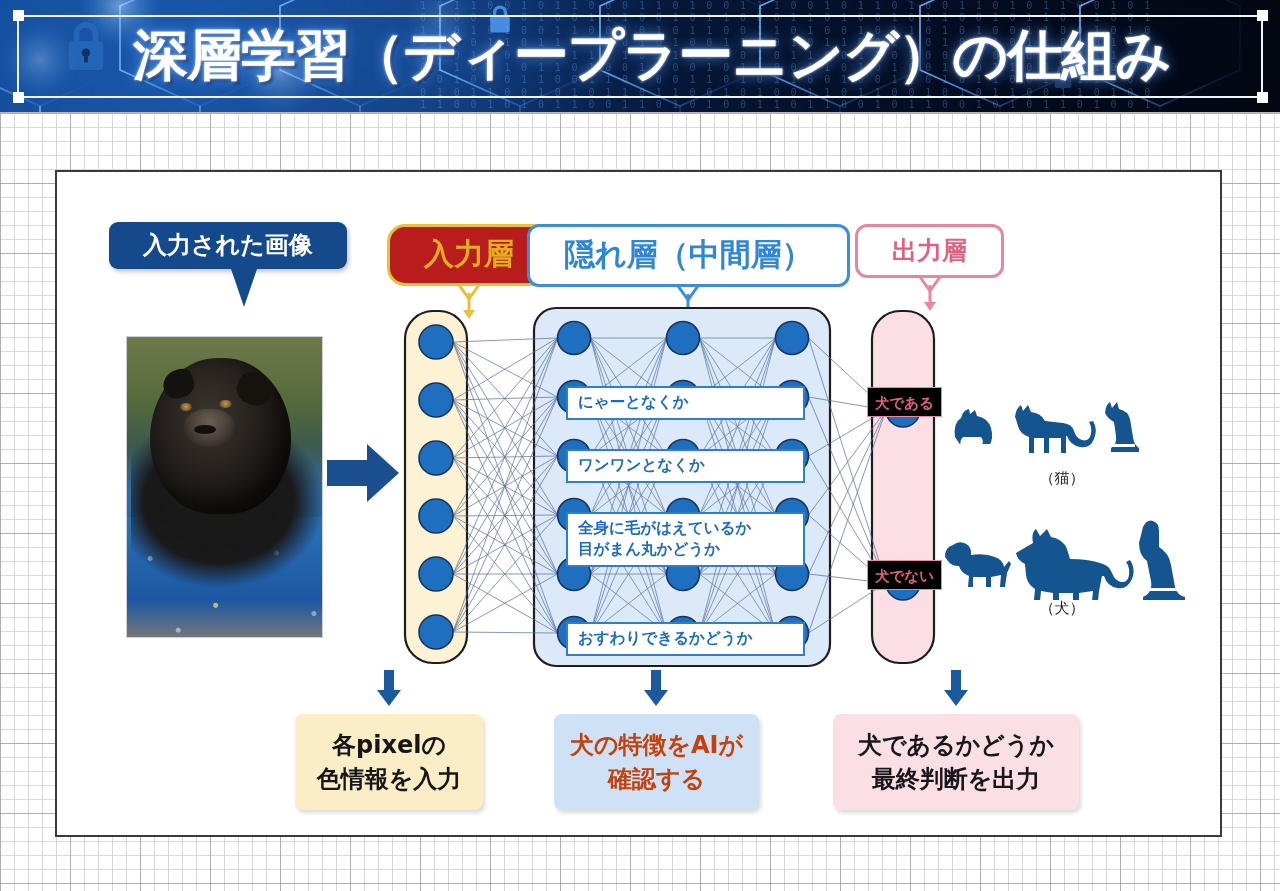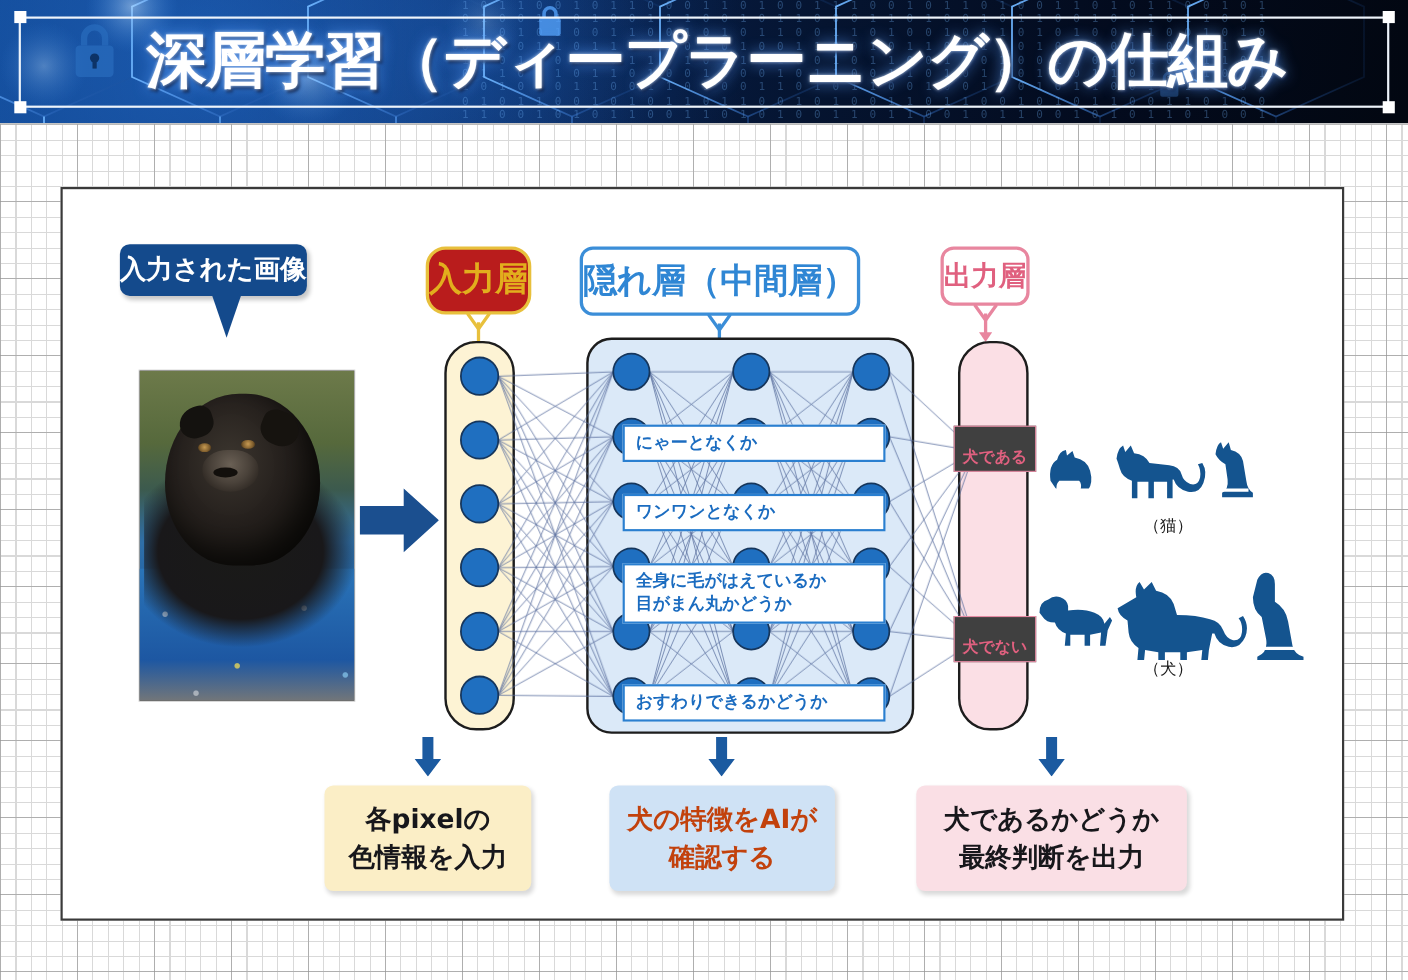--- a/index.html
+++ b/index.html
@@ -82,21 +82,21 @@
 
   
   #slide-panel {
     position: absolute; left: 55px; top: 170px; width: 1167px; height: 667px;
     background: #ffffff; border: 2px solid #3a3a3a; z-index: 2;
   }
 
   
   .callout { position: absolute; }
   .callout .bubble {
-    border-radius: 9px; padding: 7px 0 8px;
+    border-radius: 9px; padding: 7px 34px 8px;
     font-weight: 700; white-space: nowrap; text-align: center;
   }
   .callout .tail {
     position: absolute; left: 50%; transform: translateX(-50%);
     width: 0; height: 0;
   }
 
   #callout-input-image { left: 52px; top: 50px; }
   #callout-input-image .bubble {
     background: #144a8c; color: #ffffff; font-size: 24px;
@@ -190,23 +190,23 @@
   #network-svg { position: absolute; left: 0; top: 0; width: 1167px; height: 667px; }
 
   
   .feature-box {
     position: absolute; background: #ffffff; border: 2px solid #2a7fd0;
     color: #1b6cc0; font-size: 15.5px; font-weight: 700;
     padding: 4px 10px 5px; line-height: 1.35; white-space: pre-line;
   }
   
   .output-box {
-    position: absolute; background: #404040; border: 1.6px solid #e58ba4;
+    position: absolute; background: #000000; border: 1.6px solid #e58ba4;
     color: #e0607f; font-size: 14.5px; font-weight: 700;
-    padding: 18px 7px 3px; white-space: nowrap; font-family: Liberation Serif, serif;
+    padding: 6px 7px 3px; white-space: nowrap; font-family: Liberation Serif, serif;
   }
 
   
   #silhouettes { position: absolute; left: 880px; top: 205px; width: 250px; height: 290px; }
   .sil-caption {
     position: absolute; width: 100%; text-align: center;
     font-size: 15px; color: #1b1b1b; font-weight: 400;
   }
 
   

